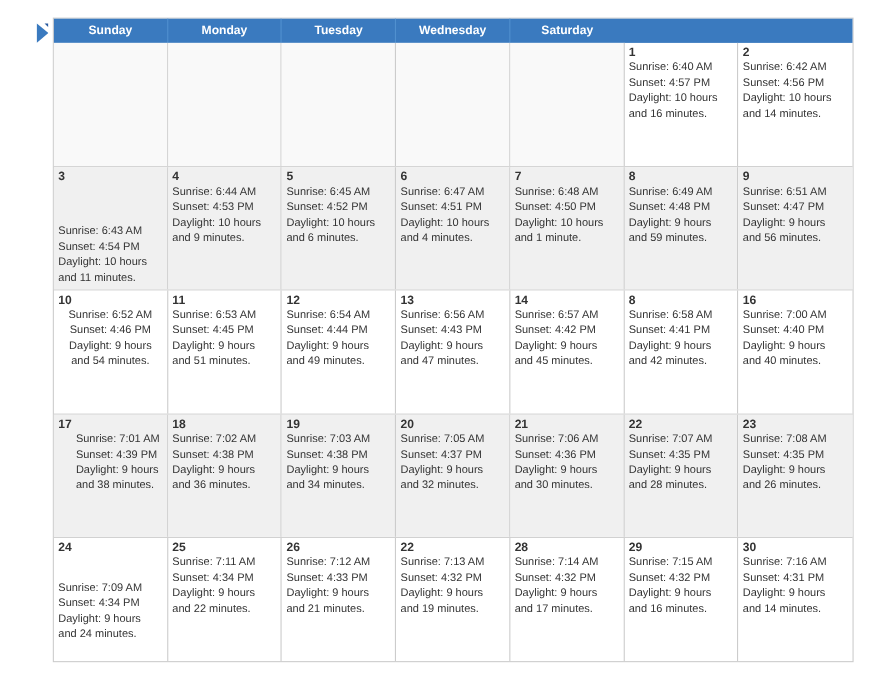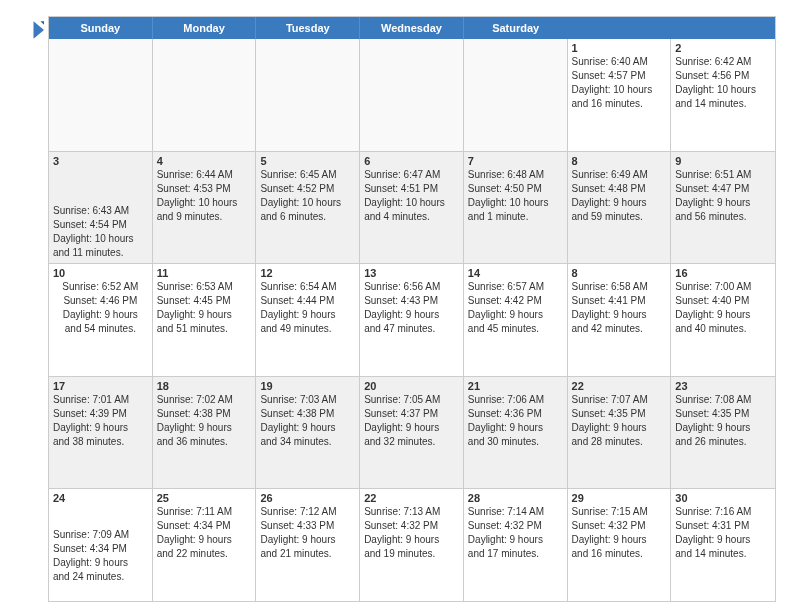--- a/index.html
+++ b/index.html
@@ -263,21 +263,21 @@
             <span class="day-num">16</span>
             <div class="day-info" style="white-space: pre-line;">Sunrise: 7:00 AM
 Sunset: 4:40 PM
 Daylight: 9 hours
 and 40 minutes.</div>
           </div>
         </div>
         <div class="cal-row">
           <div class="cal-cell shaded">
             <span class="day-num">17</span>
-            <div class="day-info" style="white-space: pre-line;">Sunrise: 7:01 AM
+            <div class="day-info" style="white-space: pre-line; margin-left: 16px;">Sunrise: 7:01 AM
 Sunset: 4:39 PM
 Daylight: 9 hours
 and 38 minutes.</div>
           </div>
           <div class="cal-cell shaded">
             <span class="day-num">18</span>
             <div class="day-info" style="white-space: pre-line;">Sunrise: 7:02 AM
 Sunset: 4:38 PM
 Daylight: 9 hours
 and 36 minutes.</div>

